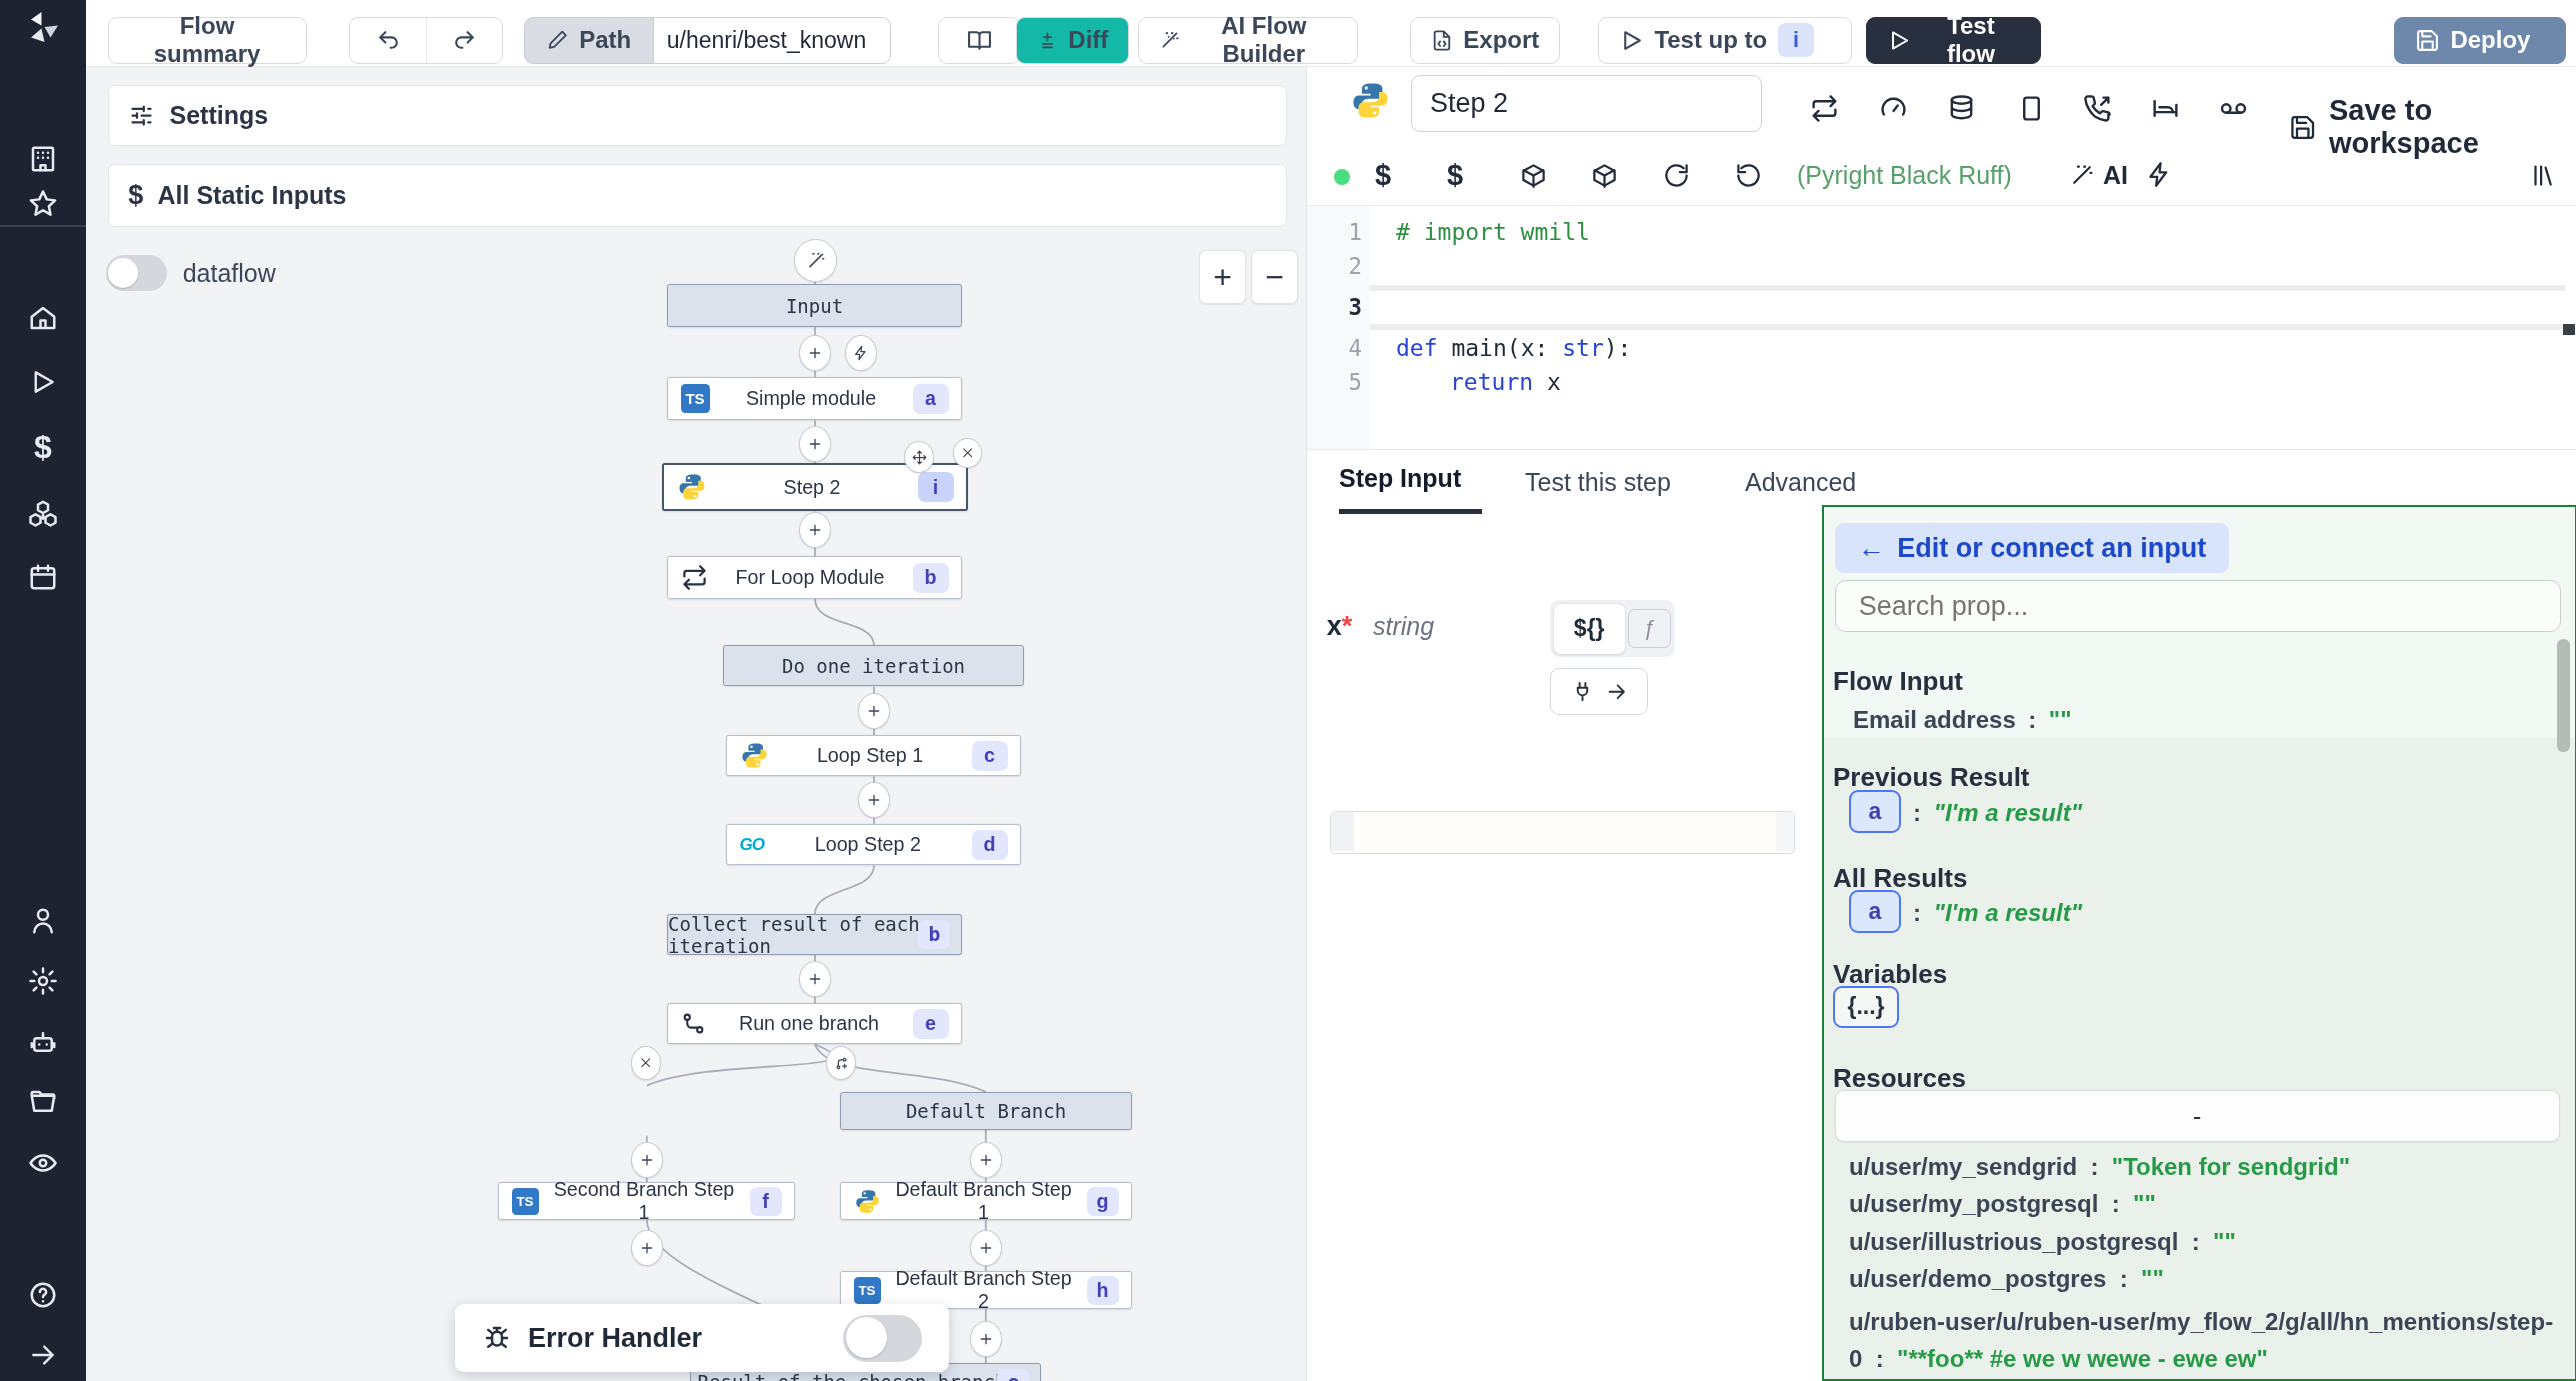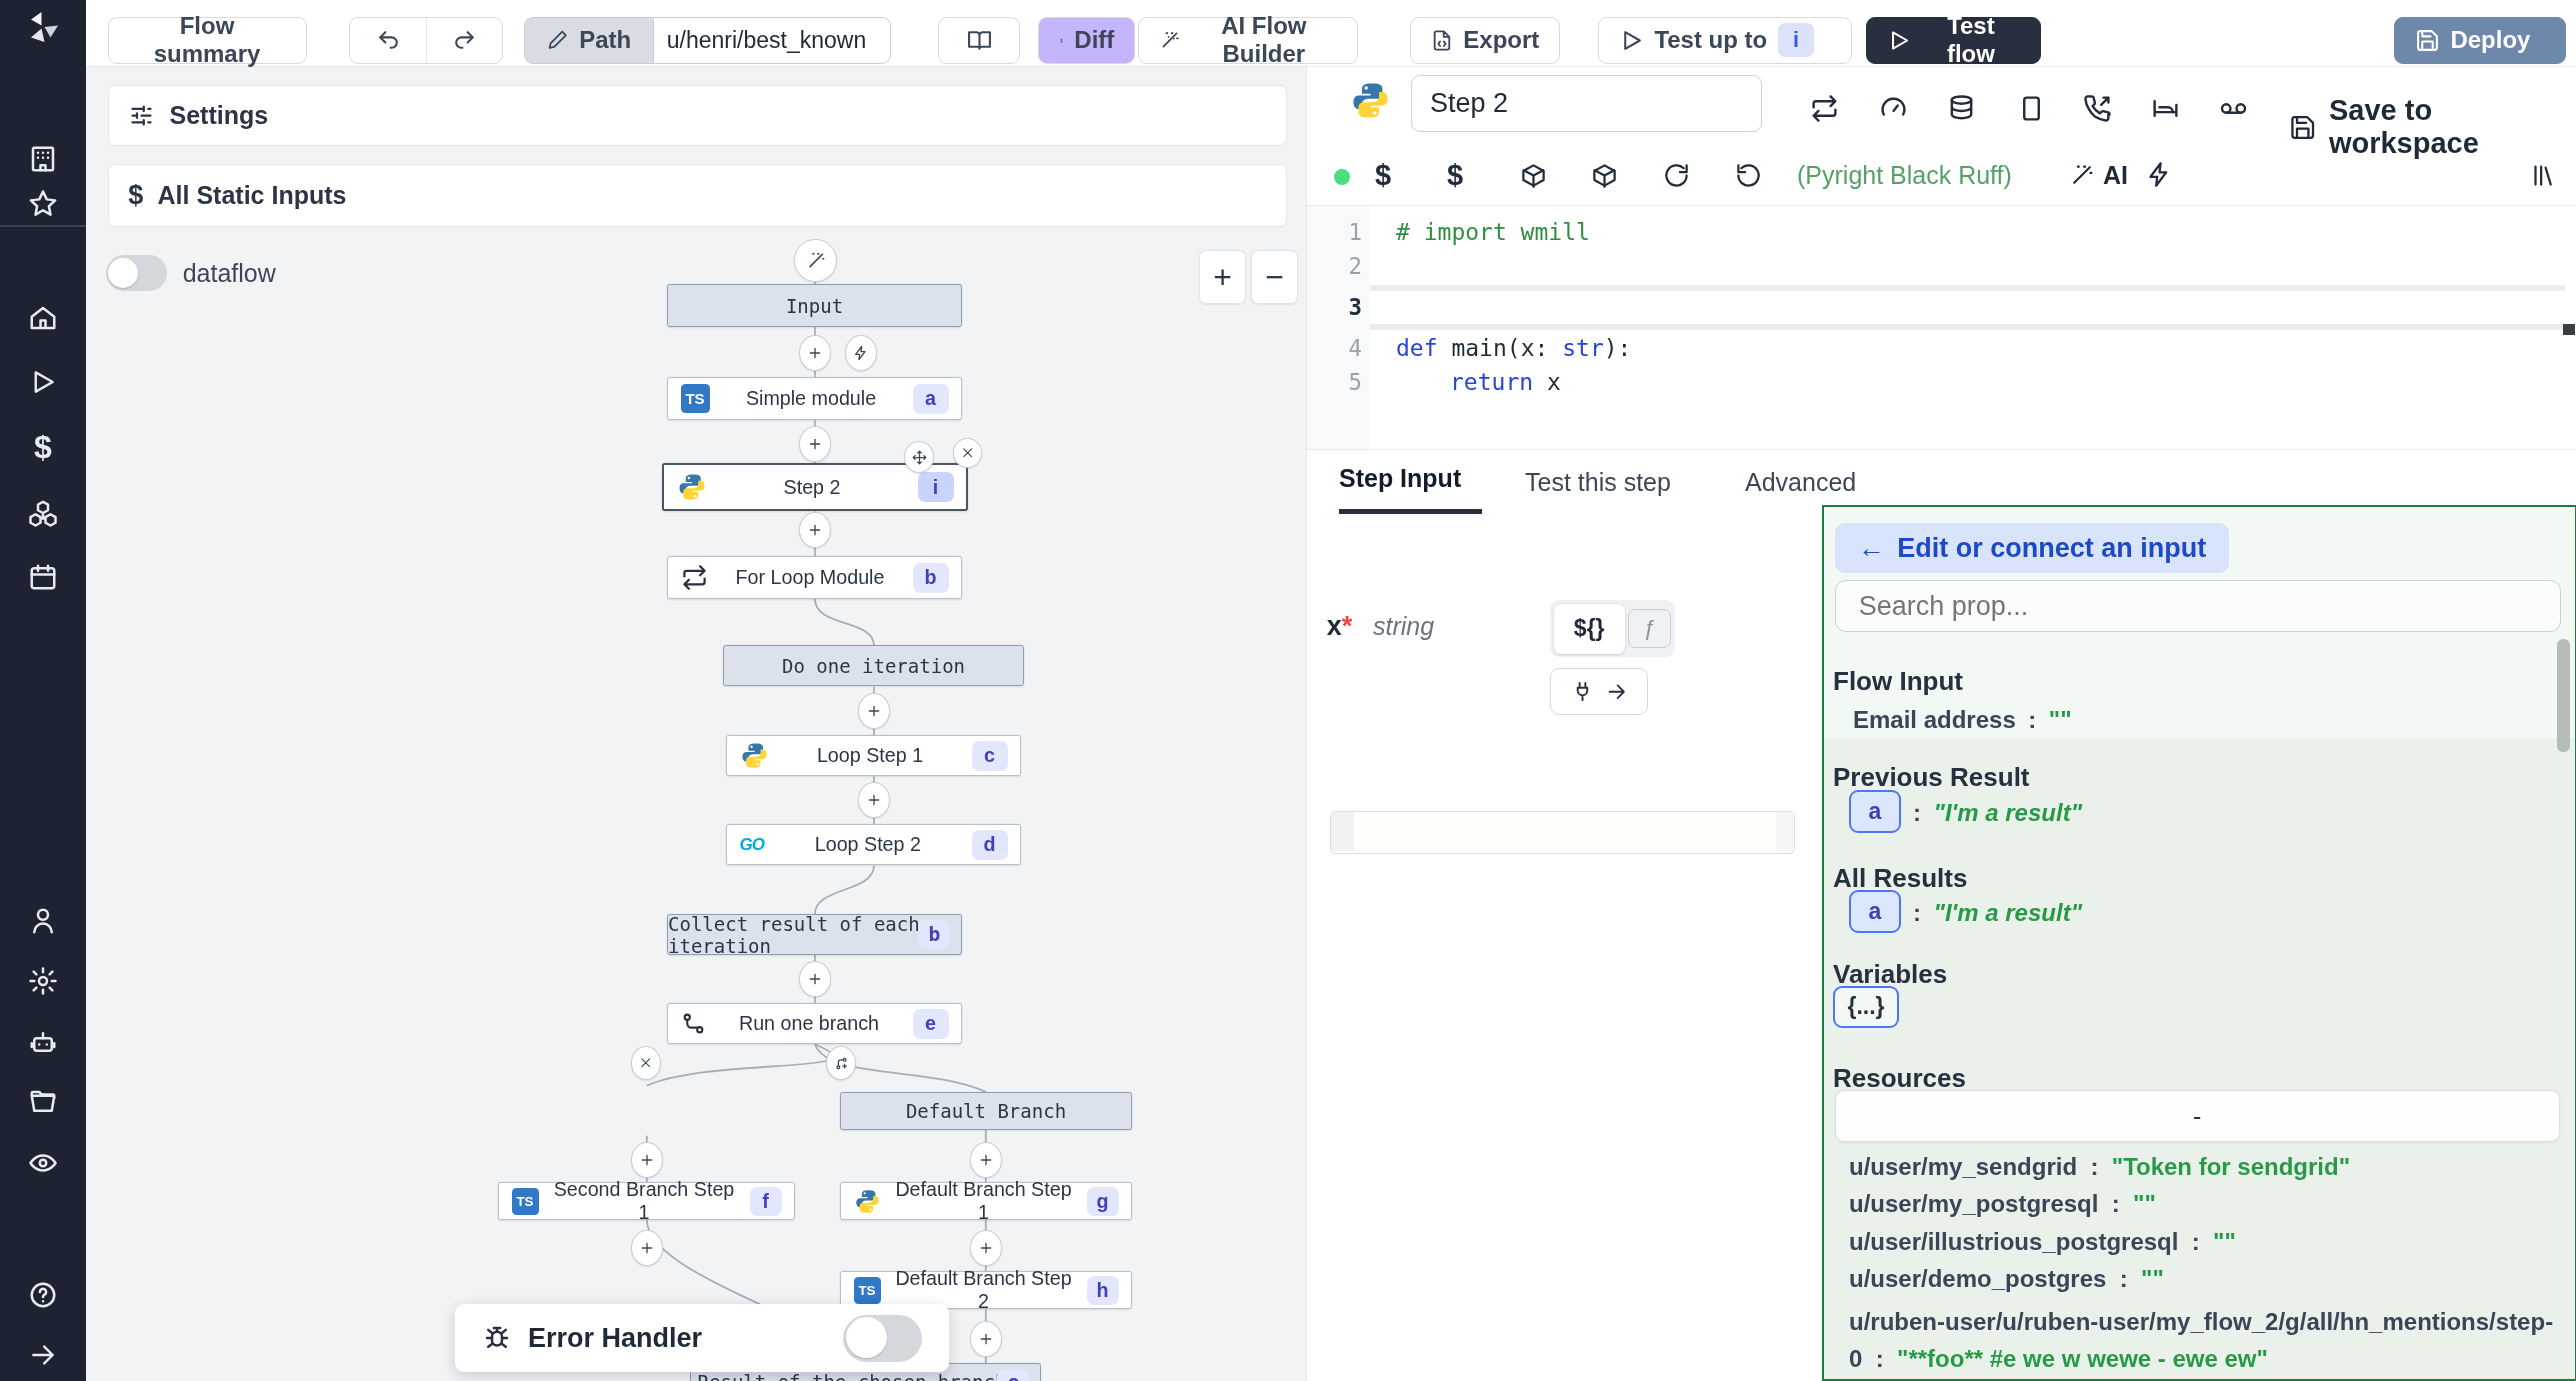--- a/index.html
+++ b/index.html
@@ -177,21 +177,21 @@
       </span>
       <span style="display:flex;align-items:center;width:238px;height:47px;background:#fff;border:1.8px solid #c9ced6;border-radius:0 9px 9px 0;padding:0 12.5px;font-size:23px;color:#1f2937;overflow:hidden;white-space:nowrap">
           <span>u/henri/best_known</span>
         </span>
     </div>
     <button class="btn" style="left:852px;width:82px;justify-content:center">
         <svg class="ic" viewBox="0 0 24 24">
           <path d="M2 4h7a3 3 0 013 3v13a2 2 0 00-2-2H2zM22 4h-7a3 3 0 00-3 3v13a2 2 0 012-2h8z"></path>
         </svg>
       </button>
-    <button class="btn" style="left:952px;width:97px;background:#c4b5fd">
+    <button class="btn" style="left:930px;width:113px;background:#14b8a6">
         <svg class="ic" viewBox="0 0 24 24">
           <path d="M12 4v8M8 8h8M7 16h10M7 20h10"></path>
         </svg>
         <span>Diff</span>
       </button>
     <button class="btn" style="left:1052px;width:220px">
         <svg class="ic" viewBox="0 0 24 24">
           <path d="M20 4L5 19M15 4v0M11 8h0M17 10h0M9 4h0"></path>
           <path d="M14.5 3.5h1M20.5 9.5h1M8.5 3.5h1"></path>
         </svg>

